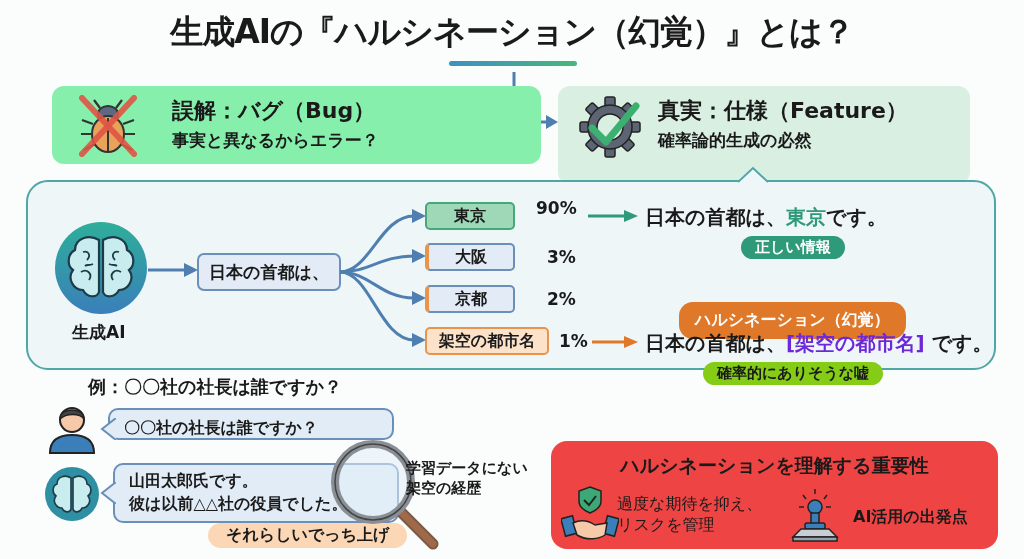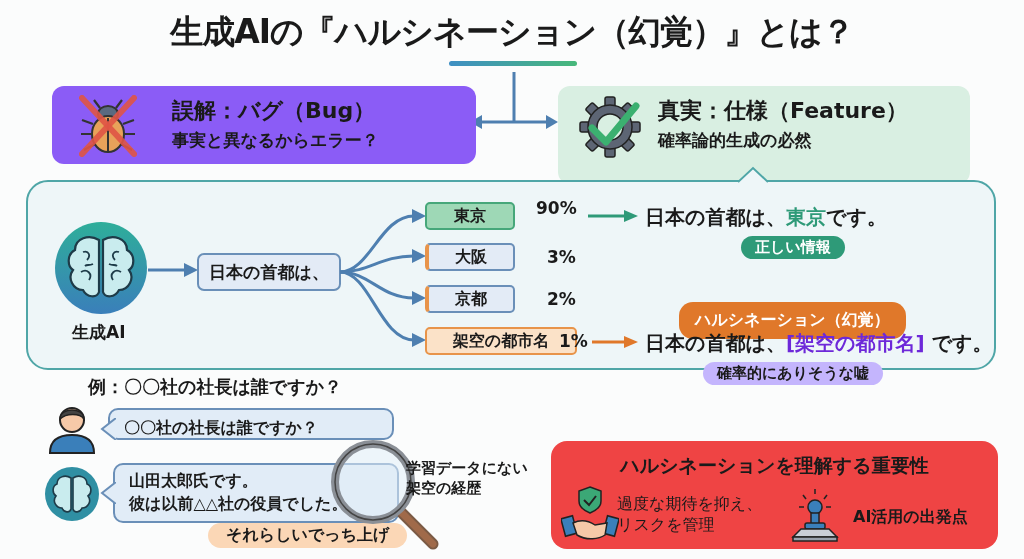--- a/index.html
+++ b/index.html
@@ -3,21 +3,21 @@
 <meta charset="utf-8">
 <style>
   html, body { margin:0; padding:0; }
   body { width:1024px; height:559px; background:#fbfcfc; position:relative; overflow:hidden;
          font-family:"DejaVu Sans", "Liberation Sans", sans-serif; color:#1a1a1a; }
   .abs { position:absolute; }
   .title { left:0; width:1024px; top:10px; text-align:center; font-size:33px; font-weight:bold; letter-spacing:-1px; }
   .title-bar { left:449px; top:61px; width:128px; height:5px; border-radius:3px;
                background:linear-gradient(90deg,#3f8fc4,#47b87a); }
   .card { border-radius:12px; }
-  .card-bug { left:52px; top:86px; width:424px; height:78px; background:#8b5cf6; }
+  .card-bug { left:52px; top:86px; width:489px; height:78px; background:#86efac; }
   .card-feat { left:558px; top:86px; width:412px; height:98px; background:#d9efe2; }
   .card-h1 { font-size:22px; font-weight:bold; }
   .card-h2 { font-size:17px; font-weight:bold; }
   .main-box { left:26px; top:180px; width:970px; height:190px; border:2px solid #4fa6a7; border-radius:22px;
               background:#eef6f8; box-sizing:border-box; }
   .pill { border-radius:14px; padding:2px 14px; font-weight:bold; color:#fff; font-size:15px; white-space:nowrap; }
   .opt { height:28px; border-radius:5px; font-size:16px; font-weight:bold; display:flex; align-items:center; justify-content:center; box-sizing:border-box; }
   .pct { font-size:17px; font-weight:bold; }
   .sent { font-size:20px; font-weight:bold; white-space:nowrap;text-align:right; }
   .bubble { background:#e1ecf7; border:2px solid #6a8fb8; border-radius:10px; box-sizing:border-box; }
@@ -119,21 +119,21 @@
     <polygon points="72,9 86,16 72,23"></polygon>
     <polygon points="72,49 86,56 72,63"></polygon>
     <polygon points="72,91 86,98 72,105"></polygon>
     <polygon points="72,133 86,140 72,147"></polygon>
   </g>
 </svg>
 
 <div class="abs opt" style="left:425px;top:202px;width:90px;background:#9ed8b6;border:2px solid #46a77a;">東京</div>
 <div class="abs opt" style="left:425px;top:243px;width:90px;background:#e3ebf6;border:2px solid #6a8fb8;border-left:4px solid #e8944a;">大阪</div>
 <div class="abs opt" style="left:425px;top:285px;width:90px;background:#e3ebf6;border:2px solid #6a8fb8;border-left:4px solid #e8944a;">京都</div>
-<div class="abs opt" style="left:425px;top:327px;width:152px;background:#fbe2c8;border:2px solid #e8944a;">架空の都市名</div>
+<div class="abs opt" style="left:425px;top:327px;width:124px;background:#fbe2c8;border:2px solid #e8944a;">架空の都市名</div>
 
 <div class="abs pct" style="left:536px;top:198px;">90%</div>
 <div class="abs pct" style="left:547px;top:247px;">3%</div>
 <div class="abs pct" style="left:547px;top:289px;">2%</div>
 <div class="abs pct" style="left:559px;top:331px;">1%</div>
 
 <svg class="abs" style="left:588px;top:209px;" width="50" height="14">
   <line x1="0" y1="7" x2="38" y2="7" stroke="#2e9a78" stroke-width="3"></line>
   <polygon points="36,1 50,7 36,13" fill="#2e9a78"></polygon>
 </svg>
@@ -145,21 +145,21 @@
 
 <div class="abs sent" style="left:645px;top:204px;">
   <span>日本の首都は、</span><span style="color:#2e9a78;">東京</span><span>です。</span>
 </div>
 <div class="abs pill" style="left:741px;top:236px;background:#2e9a78;">正しい情報</div>
 
 <div class="abs pill" style="left:679px;top:302px;background:#e0782a;font-size:16px;padding:8px 16px;">ハルシネーション（幻覚）</div>
 <div class="abs sent" style="left:645px;top:330px;">
   <span>日本の首都は、</span><span style="color:#6d28d9;">[架空の都市名]</span><span> です。</span>
 </div>
-<div class="abs pill" style="left:703px;top:362px;background:#c4b5fd;color:#1a1a1a;">確率的にありそうな嘘</div>
+<div class="abs pill" style="left:703px;top:362px;background:#84cc16;color:#1a1a1a;">確率的にありそうな嘘</div>
 
 <div class="abs" style="left:88px;top:375px;font-size:18px;font-weight:bold;">例：〇〇社の社長は誰ですか？</div>
 
 <svg class="abs" style="left:46px;top:403px;" width="52" height="52" viewBox="0 0 52 52">
   <path d="M4 50 C4 36 14 32 26 32 C38 32 48 36 48 50 Z" fill="#3a7fba" stroke="#222" stroke-width="2"></path>
   <circle cx="26" cy="17" r="12" fill="#f6c9a8" stroke="#222" stroke-width="2"></circle>
   <path d="M14 16 C14 4 38 4 38 16 C34 10 20 10 14 16 Z" fill="#444" stroke="#222" stroke-width="1.5"></path>
 </svg>
 
 <div class="abs bubble" style="left:108px;top:408px;width:286px;height:32px;">

